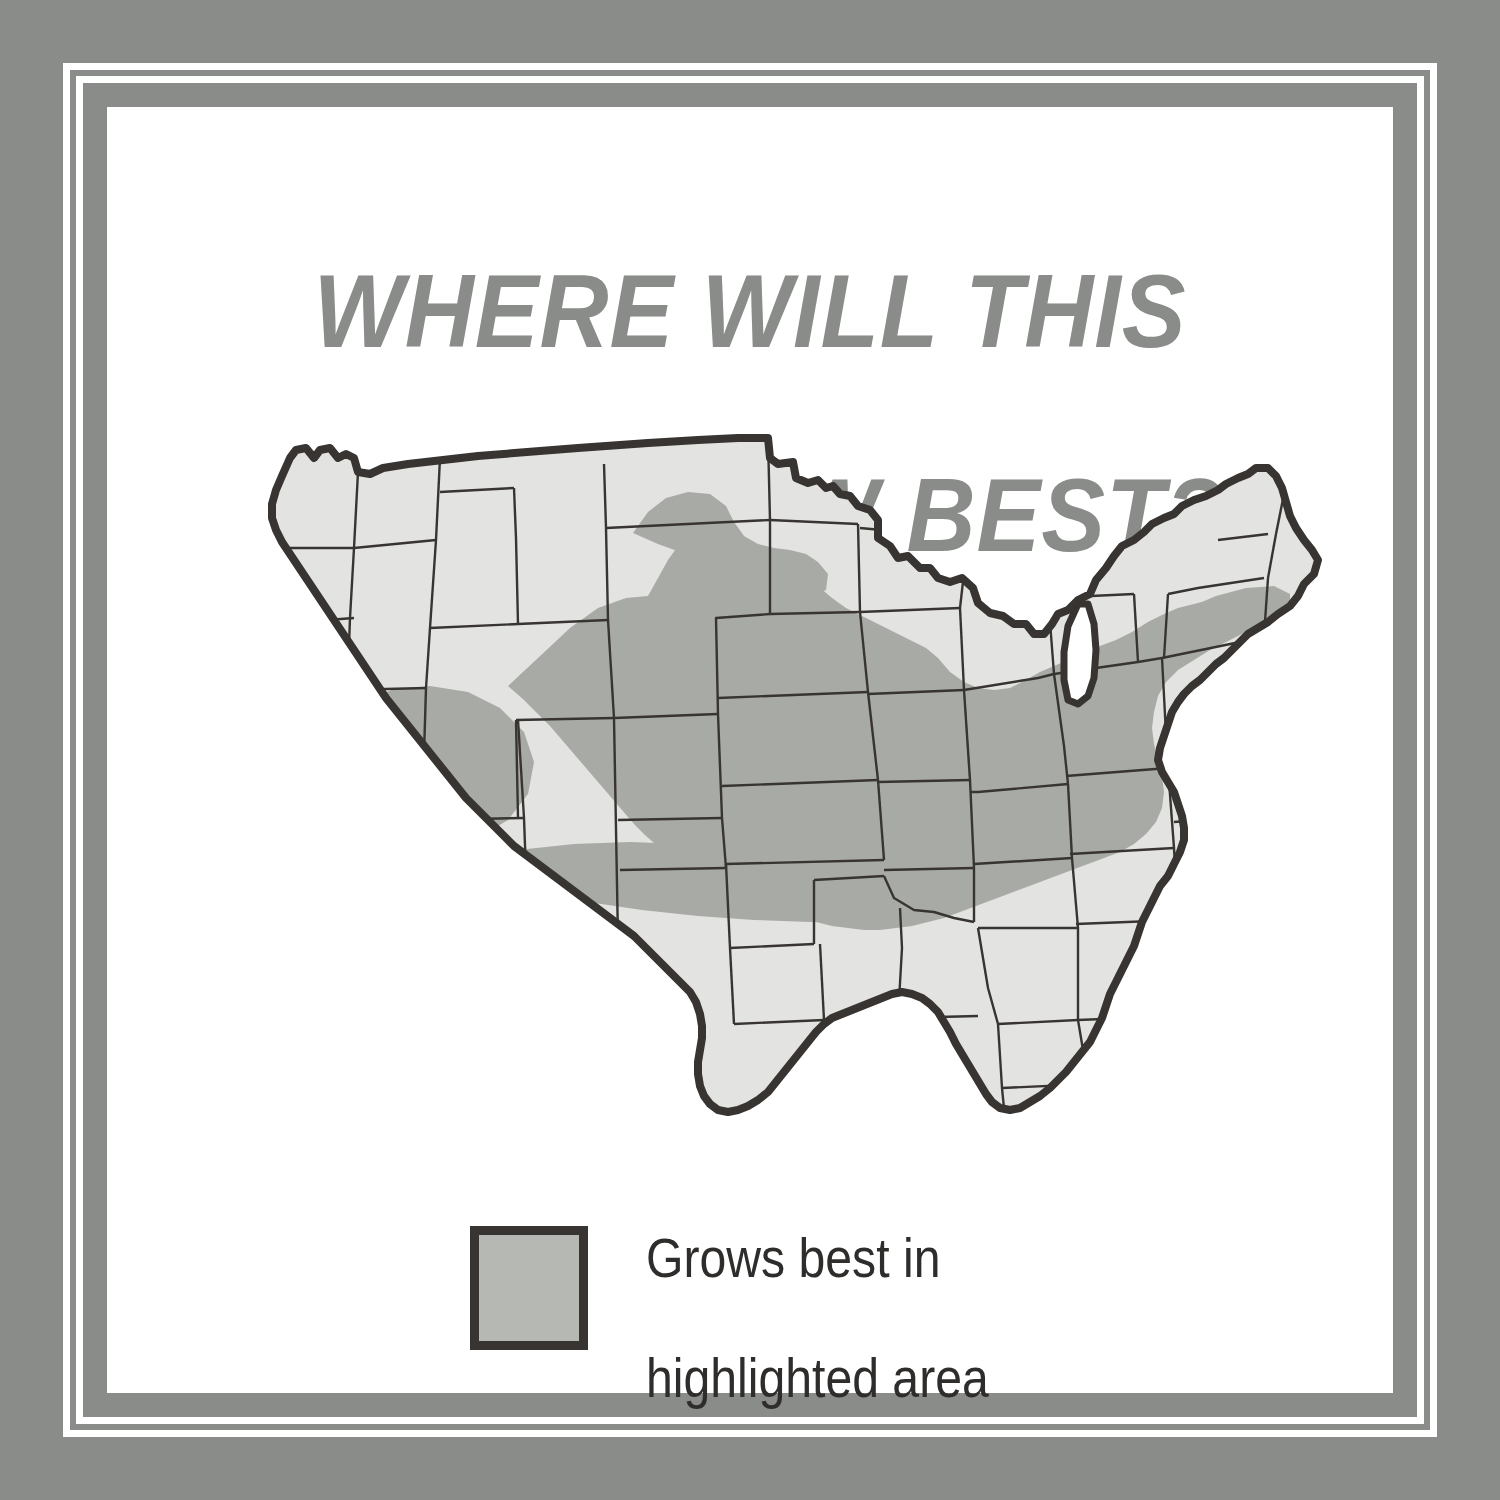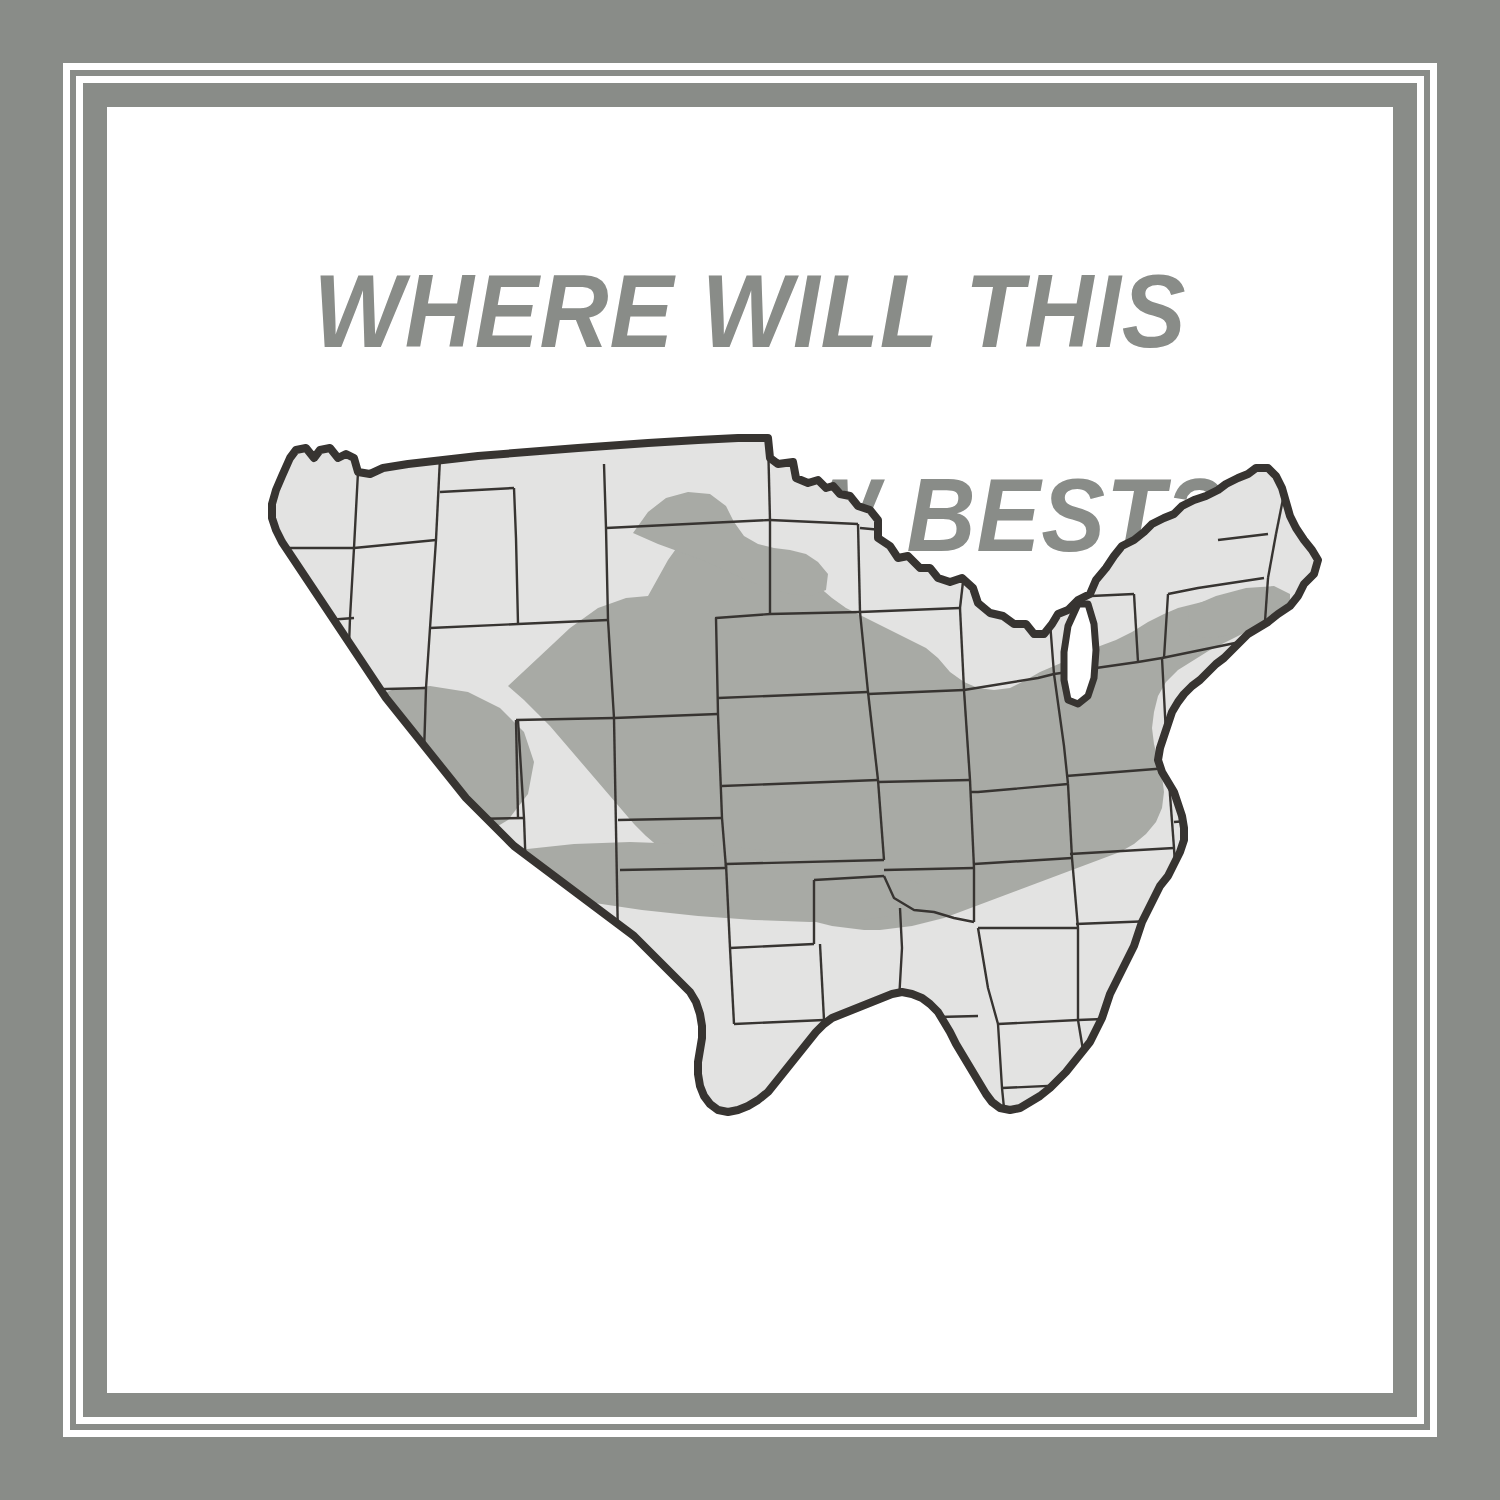--- a/index.html
+++ b/index.html
@@ -382,14 +382,21 @@
                L518,574 L512,564 L504,556 L496,548 L488,540 L480,532 L472,524 L464,516
                L456,508 L448,502 L440,496 L432,490 L424,484 L416,478 L408,472 L400,466
                L392,460 L384,454 L376,448 L368,442 L360,436 L352,430 L344,424 L336,418
                L328,410 L320,402 L312,394 L304,386 L296,378 L288,370 L280,360 L272,350
                L264,340 L256,330 L248,320 L240,310 L232,300 L224,290 L216,280 L208,270
                L200,258 L192,246 L184,234 L176,222 L168,210 L160,198 L152,186 L144,174
                L136,162 L128,150 L120,138 L112,126 L104,114 L98,102 L94,90 L94,76 L98,62 L104,48 Z"></path>
     </svg>
   </div>
 
+  <div id="legend">
+    <div id="legend-swatch"></div>
+    <div id="legend-text">
+      <span>Grows best in</span><br>
+      <span>highlighted area</span>
+    </div>
+  </div>
 
 </div>
 
 </body></html>

